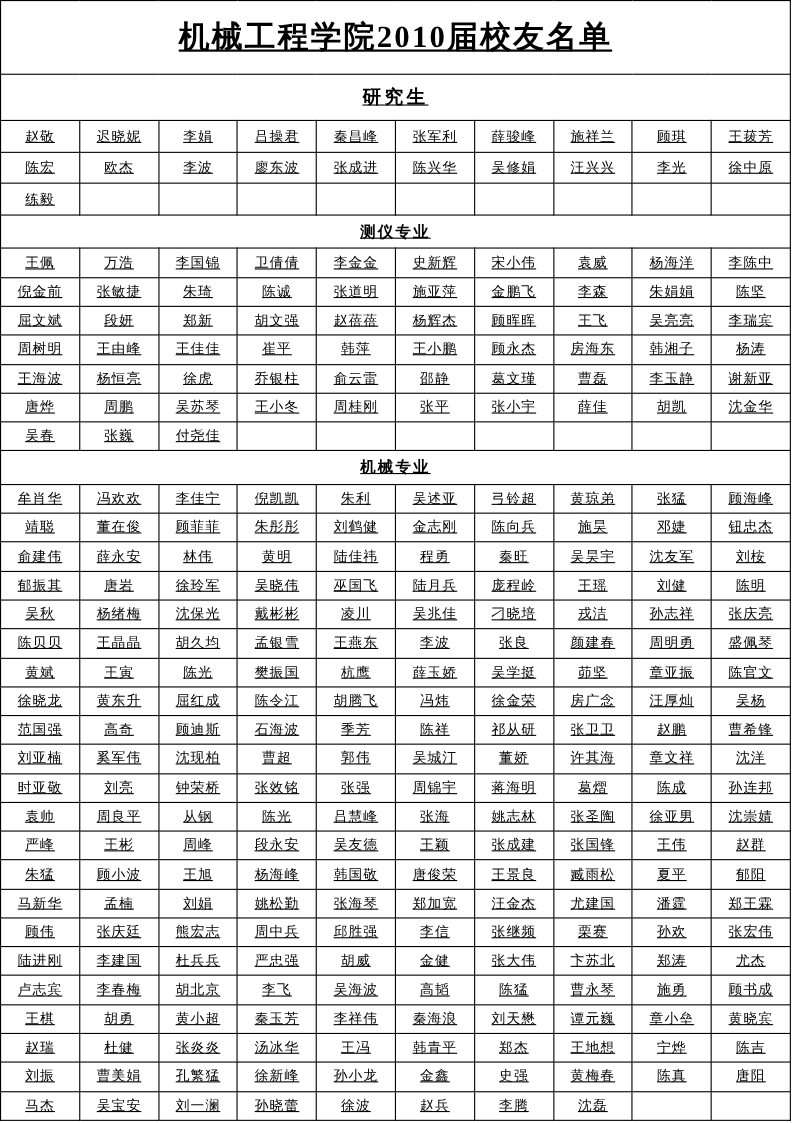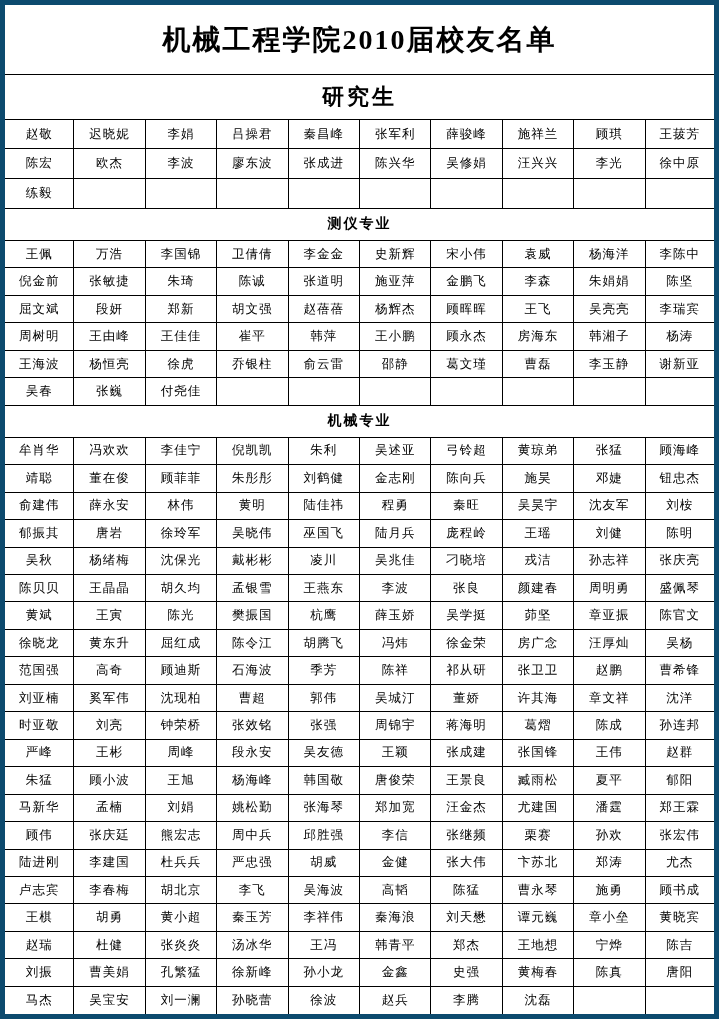--- a/index.html
+++ b/index.html
@@ -7,40 +7,41 @@
     padding: 0;
     background: #ffffff;
     font-family: "Liberation Serif", "DejaVu Serif", serif;
   }
   #roster {
     width: 719px;
     height: 1019px;
     border-collapse: collapse;
     table-layout: fixed;
     margin: 0;
-    border: 5px solid #0c4a6e;
+    border: 1px solid #0c4a6e;
+    text-decoration: underline;
   }
   #roster td {
     border: 1px solid #000;
     text-align: center;
     vertical-align: middle;
     padding: 0;
     overflow: hidden;
     white-space: nowrap;
     color: #000;
   }
   td.title-cell {
     height: 60px;
     font-size: 28px;
     font-weight: bold;
     letter-spacing: 2px;
   }
   td.header-l1 {
     height: 38px;
-    font-size: 22px;
+    font-size: 17px;
     font-weight: bold;
     letter-spacing: 3px;
   }
   td.header-l2 {
     height: 27px;
     font-size: 14px;
     font-weight: bold;
     letter-spacing: 2px;
   }
   tr.grad-row td { height: 25px; }
@@ -154,20 +155,32 @@
         <td class="name-cell">徐虎</td>
         <td class="name-cell">乔银柱</td>
         <td class="name-cell">俞云雷</td>
         <td class="name-cell">邵静</td>
         <td class="name-cell">葛文瑾</td>
         <td class="name-cell">曹磊</td>
         <td class="name-cell">李玉静</td>
         <td class="name-cell">谢新亚</td>
       </tr>
       <tr class="name-row">
+        <td class="name-cell">唐烨</td>
+        <td class="name-cell">周鹏</td>
+        <td class="name-cell">吴苏琴</td>
+        <td class="name-cell">王小冬</td>
+        <td class="name-cell">周桂刚</td>
+        <td class="name-cell">张平</td>
+        <td class="name-cell">张小宇</td>
+        <td class="name-cell">薛佳</td>
+        <td class="name-cell">胡凯</td>
+        <td class="name-cell">沈金华</td>
+      </tr>
+      <tr class="name-row">
         <td class="name-cell">吴春</td>
         <td class="name-cell">张巍</td>
         <td class="name-cell">付尧佳</td>
         <td class="name-cell"></td>
         <td class="name-cell"></td>
         <td class="name-cell"></td>
         <td class="name-cell"></td>
         <td class="name-cell"></td>
         <td class="name-cell"></td>
         <td class="name-cell"></td>
@@ -301,20 +314,32 @@
         <td class="name-cell">钟荣桥</td>
         <td class="name-cell">张效铭</td>
         <td class="name-cell">张强</td>
         <td class="name-cell">周锦宇</td>
         <td class="name-cell">蒋海明</td>
         <td class="name-cell">葛熠</td>
         <td class="name-cell">陈成</td>
         <td class="name-cell">孙连邦</td>
       </tr>
       <tr class="name-row">
+        <td class="name-cell">袁帅</td>
+        <td class="name-cell">周良平</td>
+        <td class="name-cell">从钢</td>
+        <td class="name-cell">陈光</td>
+        <td class="name-cell">吕慧峰</td>
+        <td class="name-cell">张海</td>
+        <td class="name-cell">姚志林</td>
+        <td class="name-cell">张圣陶</td>
+        <td class="name-cell">徐亚男</td>
+        <td class="name-cell">沈崇婧</td>
+      </tr>
+      <tr class="name-row">
         <td class="name-cell">严峰</td>
         <td class="name-cell">王彬</td>
         <td class="name-cell">周峰</td>
         <td class="name-cell">段永安</td>
         <td class="name-cell">吴友德</td>
         <td class="name-cell">王颖</td>
         <td class="name-cell">张成建</td>
         <td class="name-cell">张国锋</td>
         <td class="name-cell">王伟</td>
         <td class="name-cell">赵群</td>

